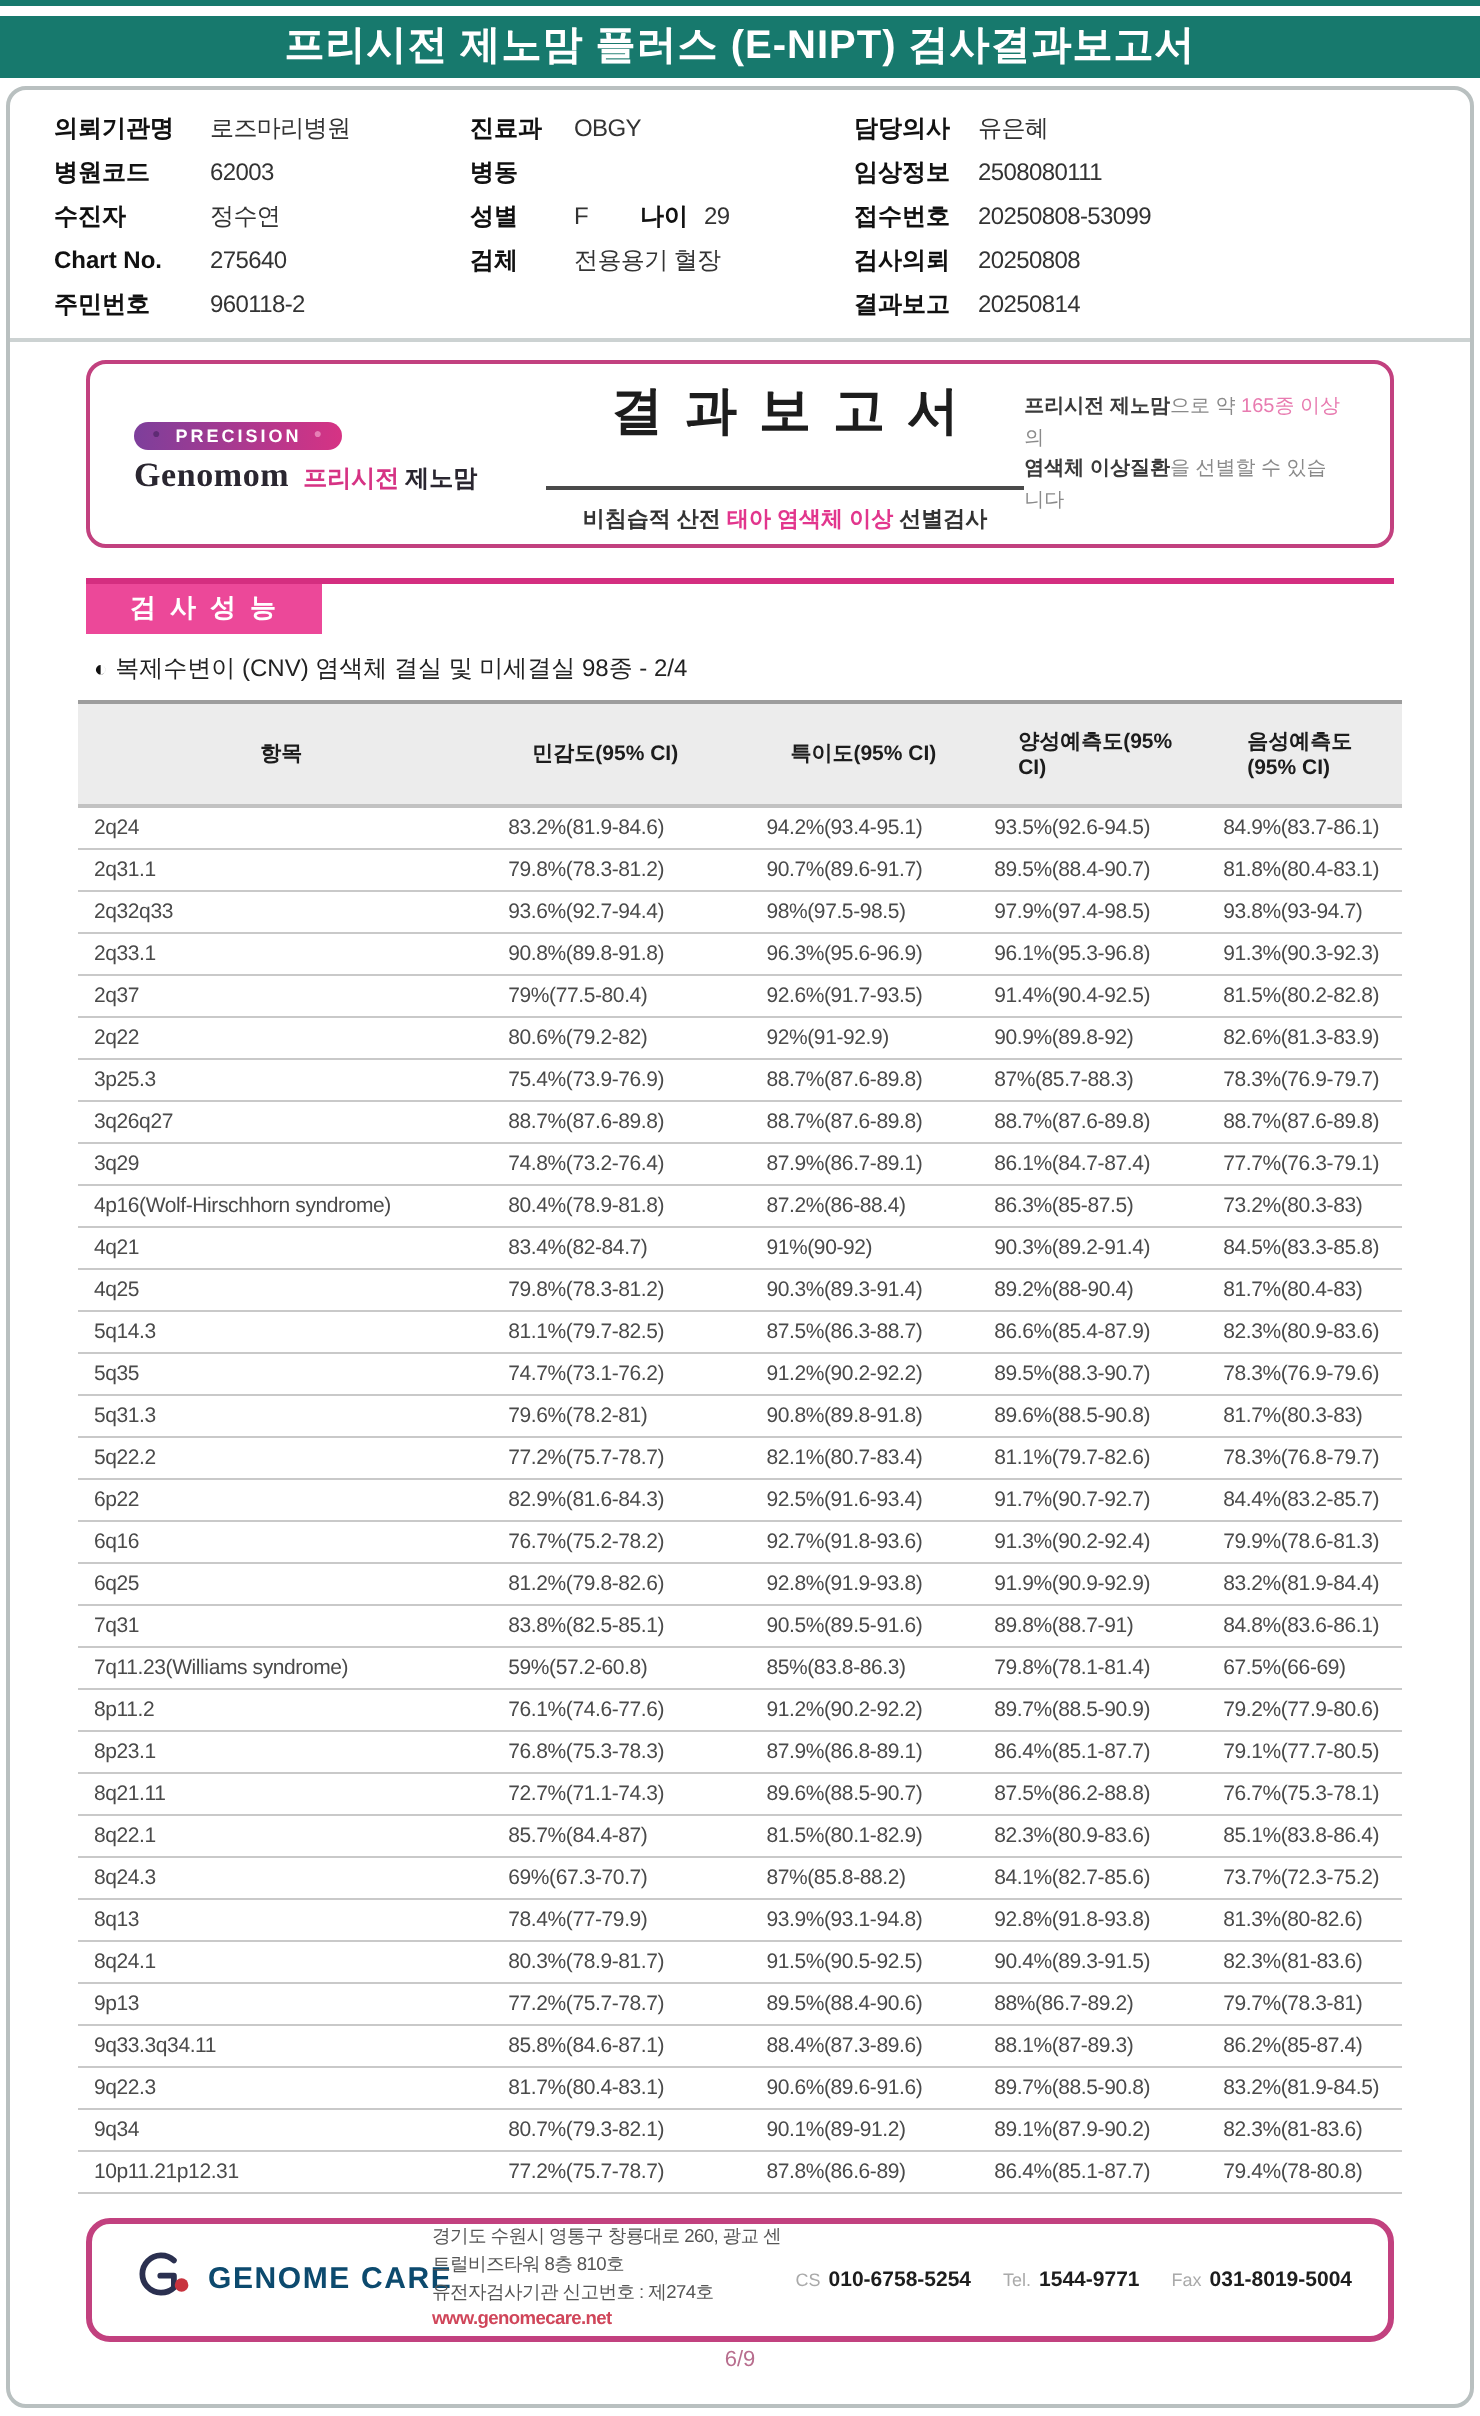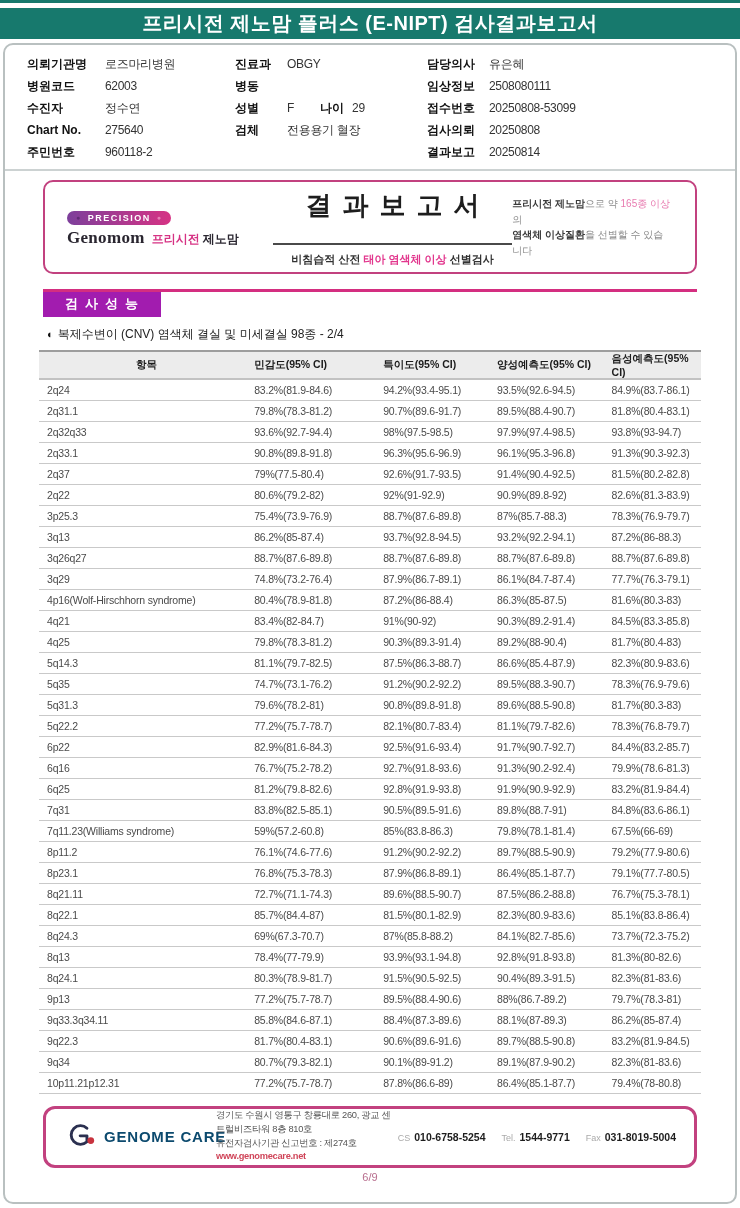--- a/index.html
+++ b/index.html
@@ -40,29 +40,29 @@
   .report-title { font-size:26px; font-weight:bold; color:#1d1d1d; letter-spacing:11px; text-indent:11px;
                   border-bottom:2px solid #4a4a4a; padding-bottom:20px; margin-bottom:7px; white-space:nowrap; }
   .report-sub { font-size:11px; font-weight:bold; color:#333; white-space:nowrap; }
   .report-sub .accent { color:#e2368d; }
   .brand-right { width:168px; font-size:10px; line-height:1.55; color:#8a8a8a; }
   .brand-right b { color:#3a3a3a; }
   .brand-right .accent { color:#e87bb0; }
 
   
   .section-head { margin:15px 4px 0; border-top:3px solid #d42e80; }
-  .section-tab { display:inline-block; background:#a21caf; color:#fff; font-size:13px; font-weight:bold;
+  .section-tab { display:inline-block; background:#ec4899; color:#fff; font-size:13px; font-weight:bold;
                  letter-spacing:7px; padding:3px 16px 4px 22px;text-align:right; }
   .section-sub { font-size:12px; color:#222; margin:9px 0 7px 8px; }
   .half-icon { font-size:11px; color:#111; margin-right:4px; }
 
   
   table { width:100%; border-collapse:collapse; table-layout:fixed; }
   thead th { background:#ececec; border-top:2px solid #9d9d9d; border-bottom:2px solid #c2c2c2;
-             font-size:10.5px; font-weight:bold; color:#1c1c1c; height:23px; text-align:left; padding:0; }
+             font-size:10.5px; font-weight:bold; color:#1c1c1c; height:23px; text-align:left; padding:12px; }
   tbody td { font-size:10.5px; color:#4a4a4a; height:21px; border-bottom:1.5px solid #c9c9c9;
              padding:0; letter-spacing:-0.2px; white-space:nowrap; overflow:hidden; }
   .col0 { width:32.5%; padding-left:8px !important; }
   thead .col0 { text-align:center; padding-left:0 !important; }
   .col1 { width:19.5%; } .col2 { width:17.2%; } .col3 { width:17.3%; } .col4 { width:13.5%; }
 
   
   .footer-box { margin:12px 4px 0; border:3px solid #c2417f; border-radius:12px; height:62px;
                 display:flex; align-items:center; padding:0 18px; }
   .logo-wrap { display:flex; align-items:center; gap:6px; width:152px; }
@@ -231,46 +231,39 @@
             <td class="col4">82.6%(81.3-83.9)</td>
           </tr>
           <tr>
             <td class="col0">3p25.3</td>
             <td class="col1">75.4%(73.9-76.9)</td>
             <td class="col2">88.7%(87.6-89.8)</td>
             <td class="col3">87%(85.7-88.3)</td>
             <td class="col4">78.3%(76.9-79.7)</td>
           </tr>
           <tr>
-            <td class="col0">3q13</td>
-            <td class="col1">86.2%(85-87.4)</td>
-            <td class="col2">93.7%(92.8-94.5)</td>
-            <td class="col3">93.2%(92.2-94.1)</td>
-            <td class="col4">87.2%(86-88.3)</td>
-          </tr>
-          <tr>
             <td class="col0">3q26q27</td>
             <td class="col1">88.7%(87.6-89.8)</td>
             <td class="col2">88.7%(87.6-89.8)</td>
             <td class="col3">88.7%(87.6-89.8)</td>
             <td class="col4">88.7%(87.6-89.8)</td>
           </tr>
           <tr>
             <td class="col0">3q29</td>
             <td class="col1">74.8%(73.2-76.4)</td>
             <td class="col2">87.9%(86.7-89.1)</td>
             <td class="col3">86.1%(84.7-87.4)</td>
             <td class="col4">77.7%(76.3-79.1)</td>
           </tr>
           <tr>
             <td class="col0">4p16(Wolf-Hirschhorn syndrome)</td>
             <td class="col1">80.4%(78.9-81.8)</td>
             <td class="col2">87.2%(86-88.4)</td>
             <td class="col3">86.3%(85-87.5)</td>
-            <td class="col4">81.6%(80.3-83)</td>
+            <td class="col4">73.2%(80.3-83)</td>
           </tr>
           <tr>
             <td class="col0">4q21</td>
             <td class="col1">83.4%(82-84.7)</td>
             <td class="col2">91%(90-92)</td>
             <td class="col3">90.3%(89.2-91.4)</td>
             <td class="col4">84.5%(83.3-85.8)</td>
           </tr>
           <tr>
             <td class="col0">4q25</td>

